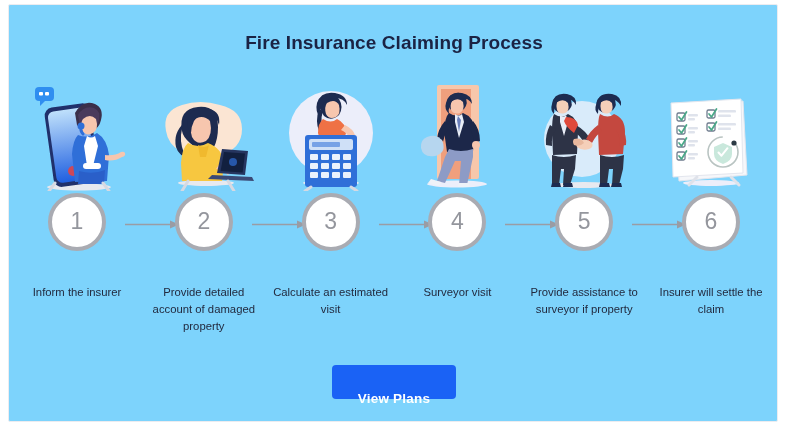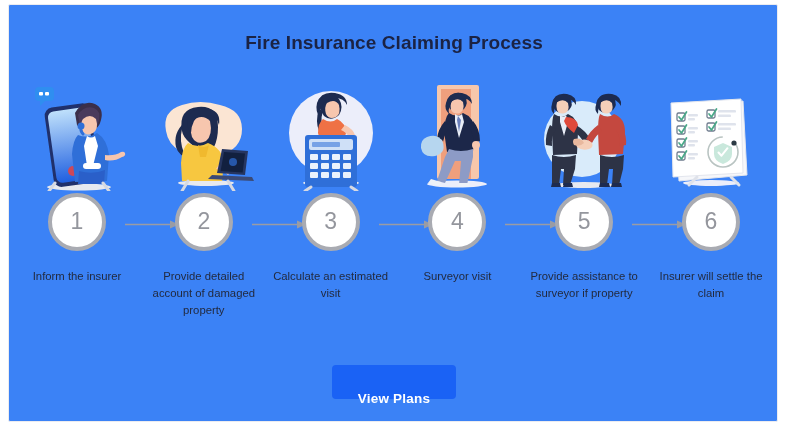--- a/index.html
+++ b/index.html
@@ -15,21 +15,21 @@
     font-family: "Liberation Sans", sans-serif;
     -webkit-font-smoothing: antialiased;
   }
 
   .card {
     position: absolute;
     left: 8px;
     top: 4px;
     width: 770px;
     height: 418px;
-    background: #3b82f6;
+    background: #7dd3fc;
     border: 1px solid #ececf0;
     border-radius: 2px;
     box-sizing: border-box;
     overflow: hidden;
   }
 
   .page-title {
     position: absolute;
     left: 0;
     top: 27px;
@@ -85,21 +85,21 @@
   }
   .circle .num {
     font-size: 23px;
     font-weight: 500;
     color: #94969d;
     line-height: 1;
     transform: translateY(-1px);
   }
 
   .caption {
-    margin-top: 17px;
+    margin-top: 33px;
     width: 116px;
     text-align: center;
     font-size: 11.3px;
     line-height: 17px;
     color: #222a3f;
   }
 
   
   .arrow {
     position: absolute;

